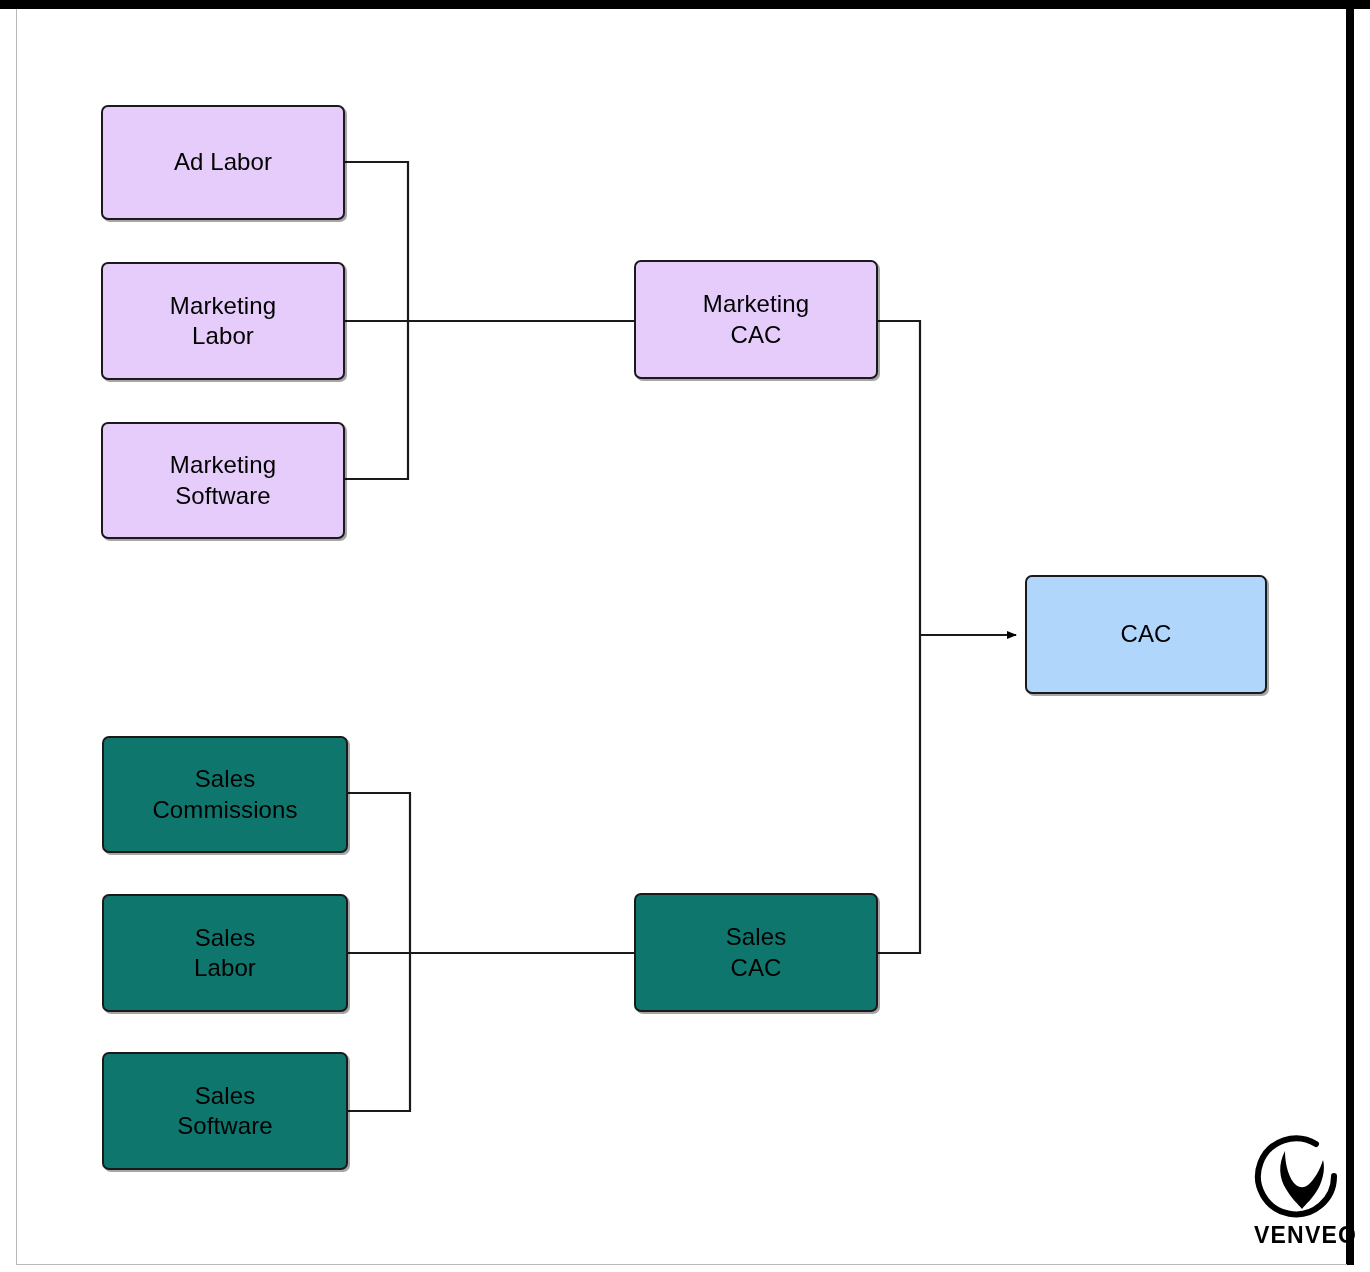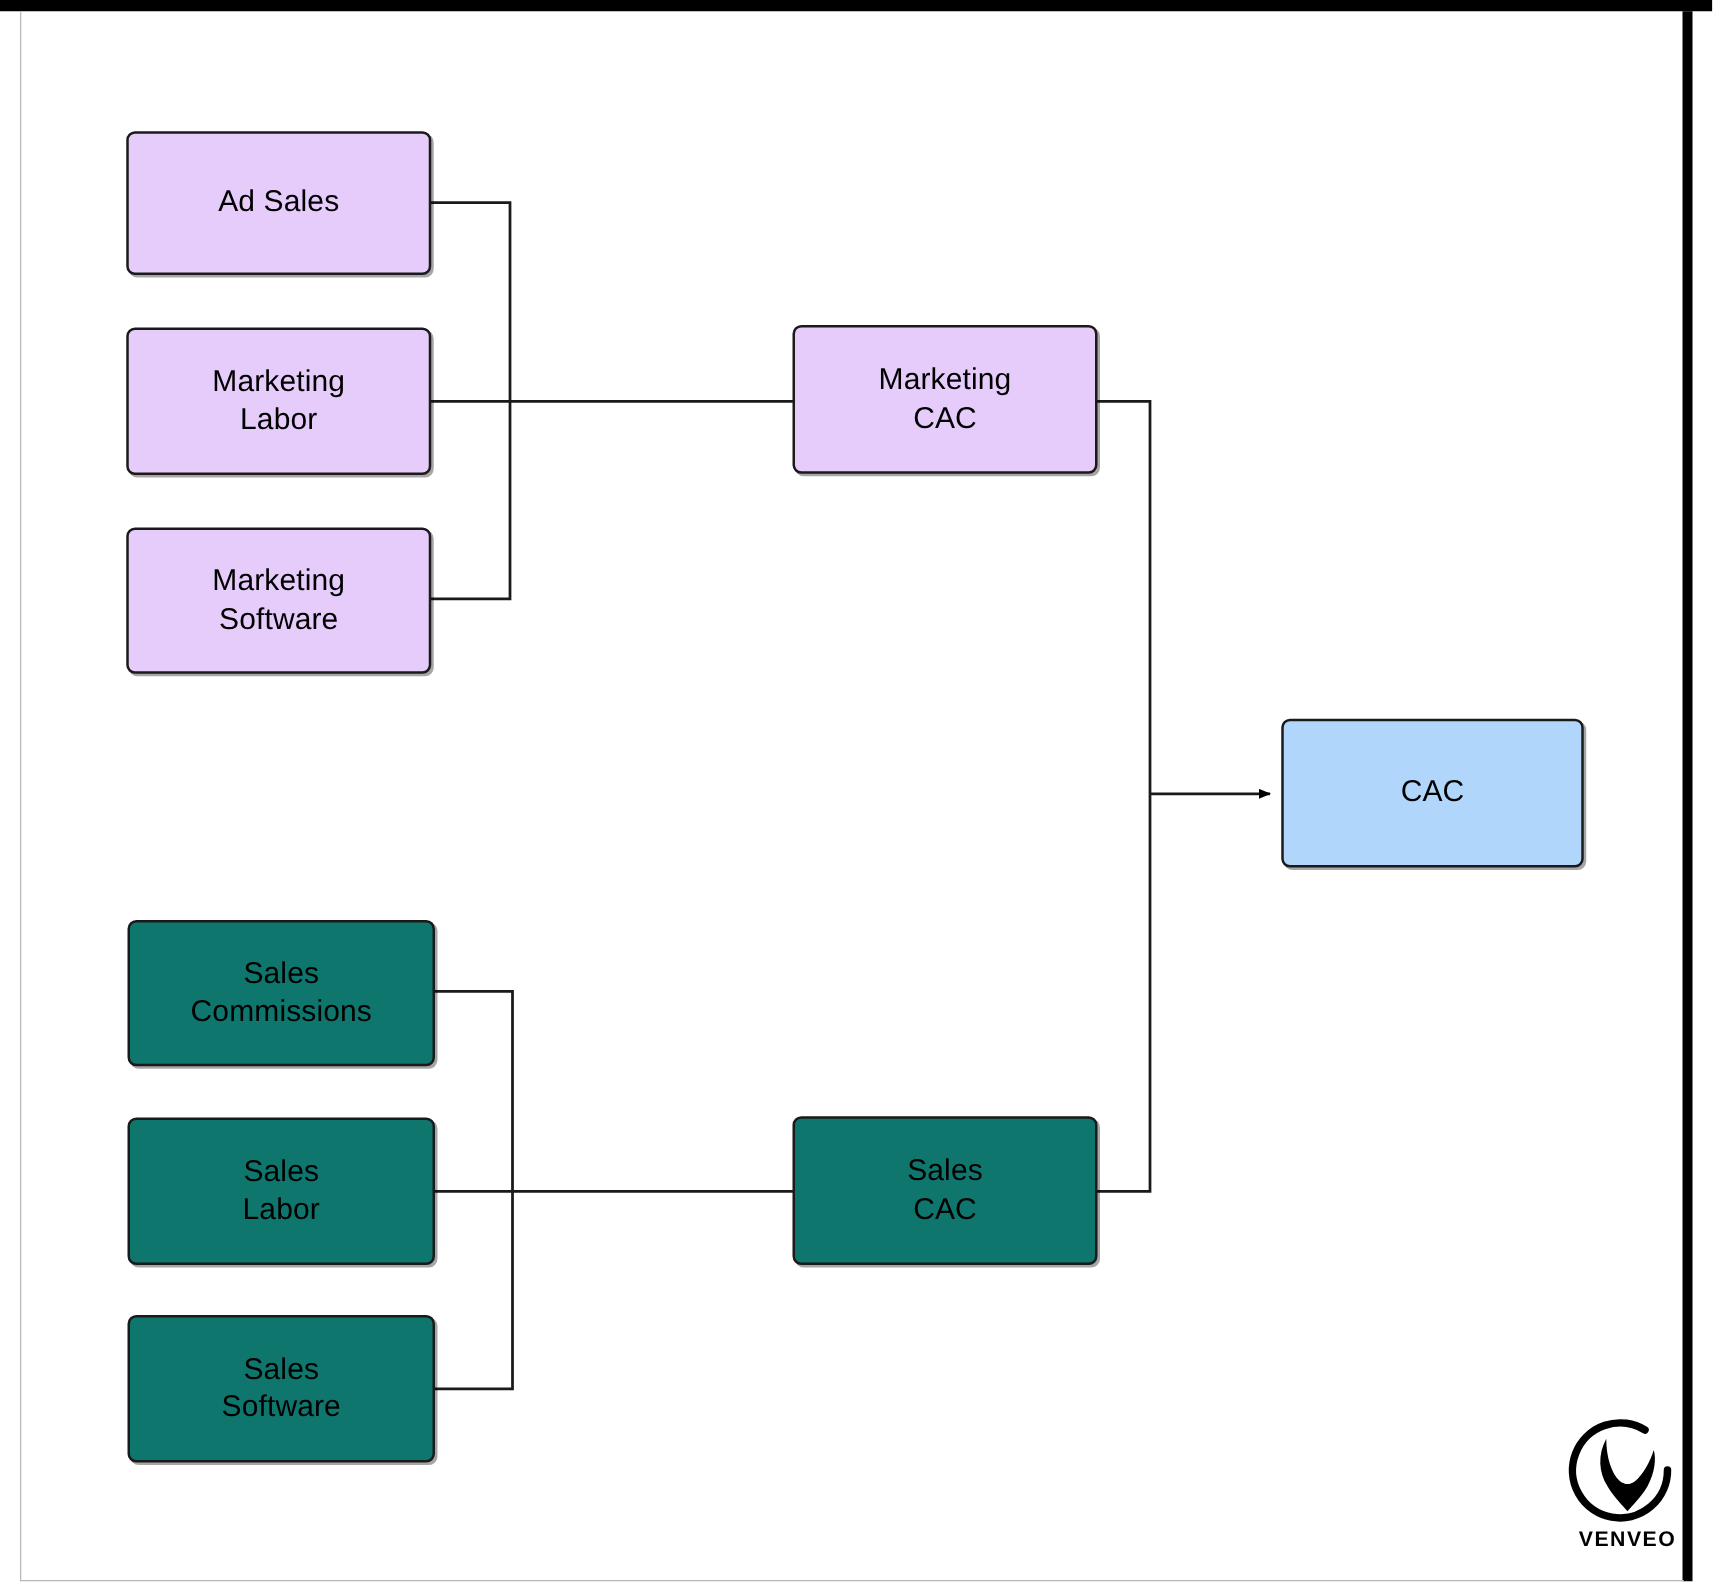--- a/index.html
+++ b/index.html
@@ -79,21 +79,21 @@
     width: 96px;
     height: 118px;
   }
   .logo svg { display: block; }
   .logo-text {
     position: absolute;
     left: 0;
     top: 88px;
     width: 96px;
     text-align: center;
-    font-size: 17px;
+    font-size: 23px;
     font-weight: bold;
     letter-spacing: 1.2px;
     color: #000000;
   }
 </style>
 </head>
 <body>
 
 <div id="canvas">
 
@@ -121,21 +121,21 @@
 
     <g stroke="#1a1a1a" stroke-width="2.2" fill="none" stroke-linecap="square">
       <path d="M878,321 L920,321 L920,953 L878,953"></path>
     </g>
     <g stroke="#1a1a1a" stroke-width="2.2" fill="none">
       <path d="M920,635 L1016,635" marker-end="url(#arrowhead)"></path>
     </g>
   </svg>
 
   <div class="node purple" style="left:101px; top:105px; width:244px; height:115px;">
-    <span>Ad Sales</span>
+    <span>Ad Labor</span>
   </div>
 
   <div class="node purple" style="left:101px; top:262px; width:244px; height:118px;">
     <span>Marketing
 Labor</span>
   </div>
 
   <div class="node purple" style="left:101px; top:422px; width:244px; height:117px;">
     <span>Marketing
 Software</span>

